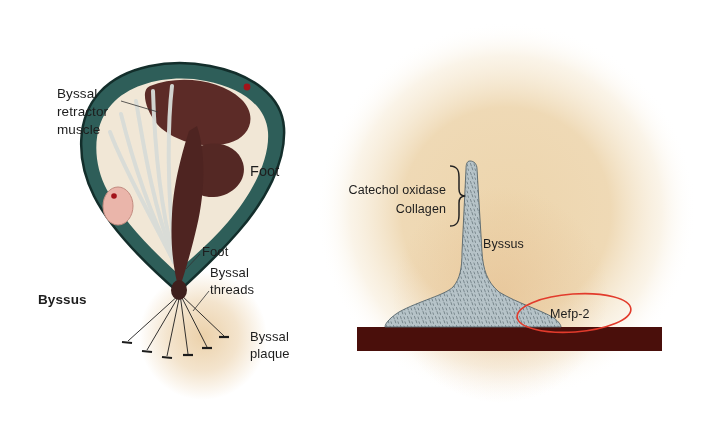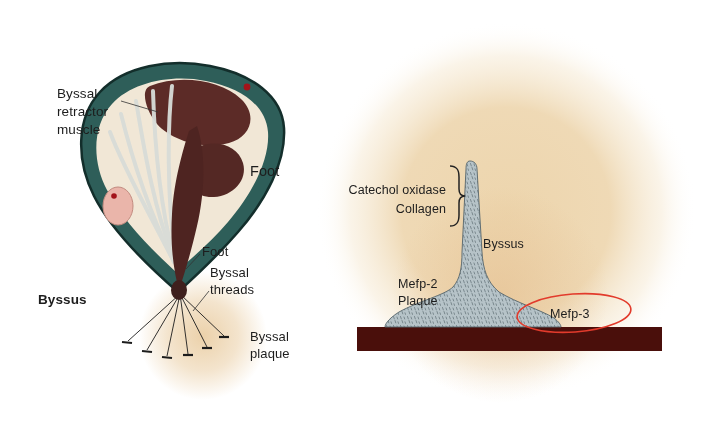--- a/index.html
+++ b/index.html
@@ -124,18 +124,16 @@
   <div class="label" style="left:250px; top:328px; font-size:13px;">Byssal
 plaque</div>
 
 
   <div class="label r-align" style="left:320px; top:201px; width:126px; font-size:12.5px;">Collagen</div>
 
   <div class="label r-align" style="left:320px; top:182px; width:126px; font-size:12.5px;">Catechol oxidase</div>
 
   <div class="label" style="left:483px; top:236px; font-size:12.5px;">Byssus</div>
 
-  <div class="label" style="left:398px; top:276px; font-size:12.5px;">Mefp-2
-Plaque</div>
 
-  <div class="label" style="left:550px; top:306px; font-size:12.5px;">Mefp-3</div>
+  <div class="label" style="left:550px; top:306px; font-size:12.5px;">Mefp-2</div>
 
 </div>
 
 </body></html>

